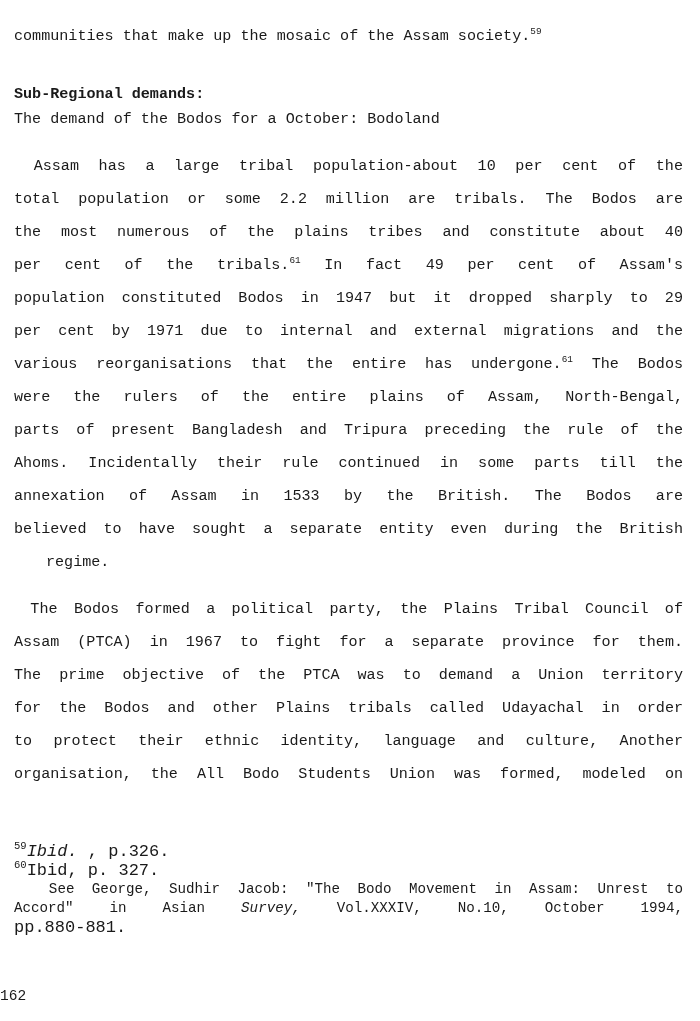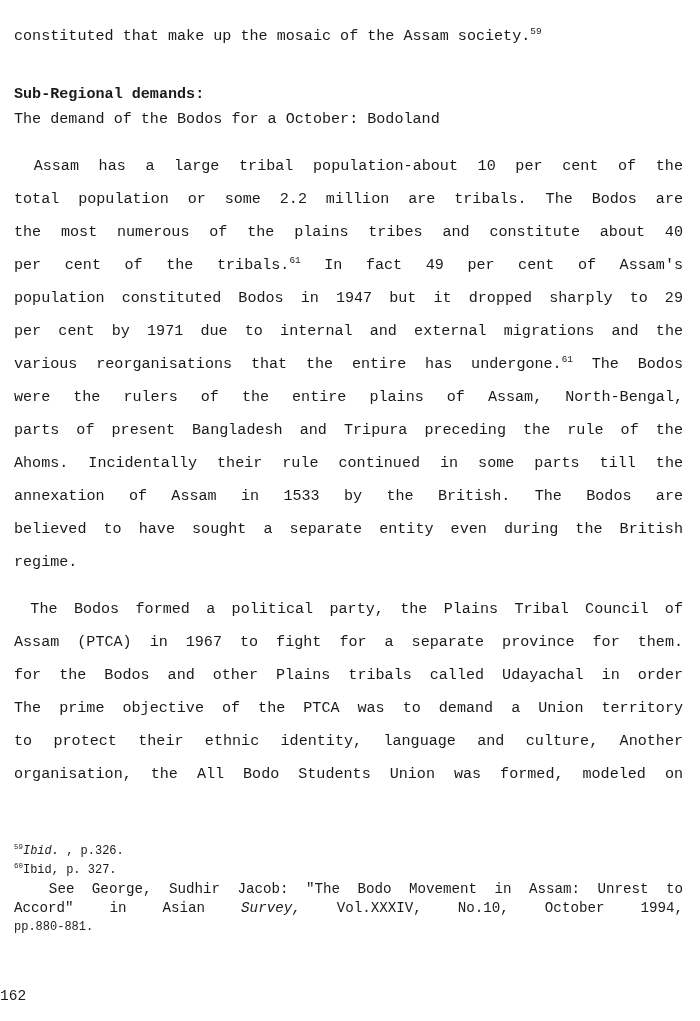--- a/index.html
+++ b/index.html
@@ -38,20 +38,21 @@
     display: block;
     font-size: 15.1px;
     line-height: 33px;
     height: 33px;
     white-space: nowrap;
     text-align: justify;
     text-align-last: justify;
   }
   .line.ragged {
     text-align-last: left;
+    margin-left: 32px;
   }
   .spacer-14 { height: 14px; }
   .spacer-18 { height: 18px; }
 
   .heading {
     font-weight: bold;
     font-size: 15.1px;
     line-height: 25px;
     height: 25px;
     white-space: nowrap;
@@ -71,21 +72,21 @@
     line-height: 0;
   }
 
   .footnotes {
     position: absolute;
     left: 14px;
     top: 842px;
     width: 669px;
   }
   .fn-line {
-    font-size: 12px;
+    font-size: 17px;
     line-height: 19px;
     white-space: nowrap;
   }
   .fn-just {
     font-size: 14.2px;
     line-height: 19px;
     text-align: justify;
     text-align-last: justify;
     white-space: nowrap;
   }
@@ -102,21 +103,21 @@
   }
 </style>
 </head>
 <body>
 
 <div class="page">
 
   <div class="body-block">
 
     <div class="plainline">
-      <span>constituted that make up the mosaic of the Assam society.</span><sup class="fn">59</sup>
+      <span>communities that make up the mosaic of the Assam society.</span><sup class="fn">59</sup>
     </div>
 
     <div class="spacer-18"></div>
 
     <div class="heading">Sub-Regional demands:</div>
 
     <div class="plainline">The demand of the Bodos for a October: Bodoland</div>
 
     <div class="spacer-18"></div>
 
@@ -134,22 +135,22 @@
         <div class="line"><span>annexation of Assam in 1533 by the British. The Bodos are</span></div>
         <div class="line"><span>believed to have sought a separate entity even during the British</span></div>
         <div class="line ragged"><span>regime.</span></div>
       </div>
 
     <div class="spacer-14"></div>
 
     <div id="para2">
         <div class="line"><span>&nbsp;The Bodos formed a political party, the Plains Tribal Council of</span></div>
         <div class="line"><span>Assam (PTCA) in 1967 to fight for a separate province for them.</span></div>
+        <div class="line"><span>The prime objective of the PTCA was to demand a Union territory</span></div>
         <div class="line"><span>for the Bodos and other Plains tribals called Udayachal in order</span></div>
-        <div class="line"><span>The prime objective of the PTCA was to demand a Union territory</span></div>
         <div class="line"><span>to protect their ethnic identity, language and culture, Another</span></div>
         <div class="line"><span>organisation, the All Bodo Students Union was formed, modeled on</span></div>
       </div>
 
   </div>
 
   <div class="footnotes">
     <div id="fnlist">
         <div class="fn-line"><sup class="fn">59</sup><span class="fn-ital">Ibid.</span><span> , p.326.</span></div>
         <div class="fn-line"><sup class="fn">60</sup><span>Ibid, p. 327.</span></div>

